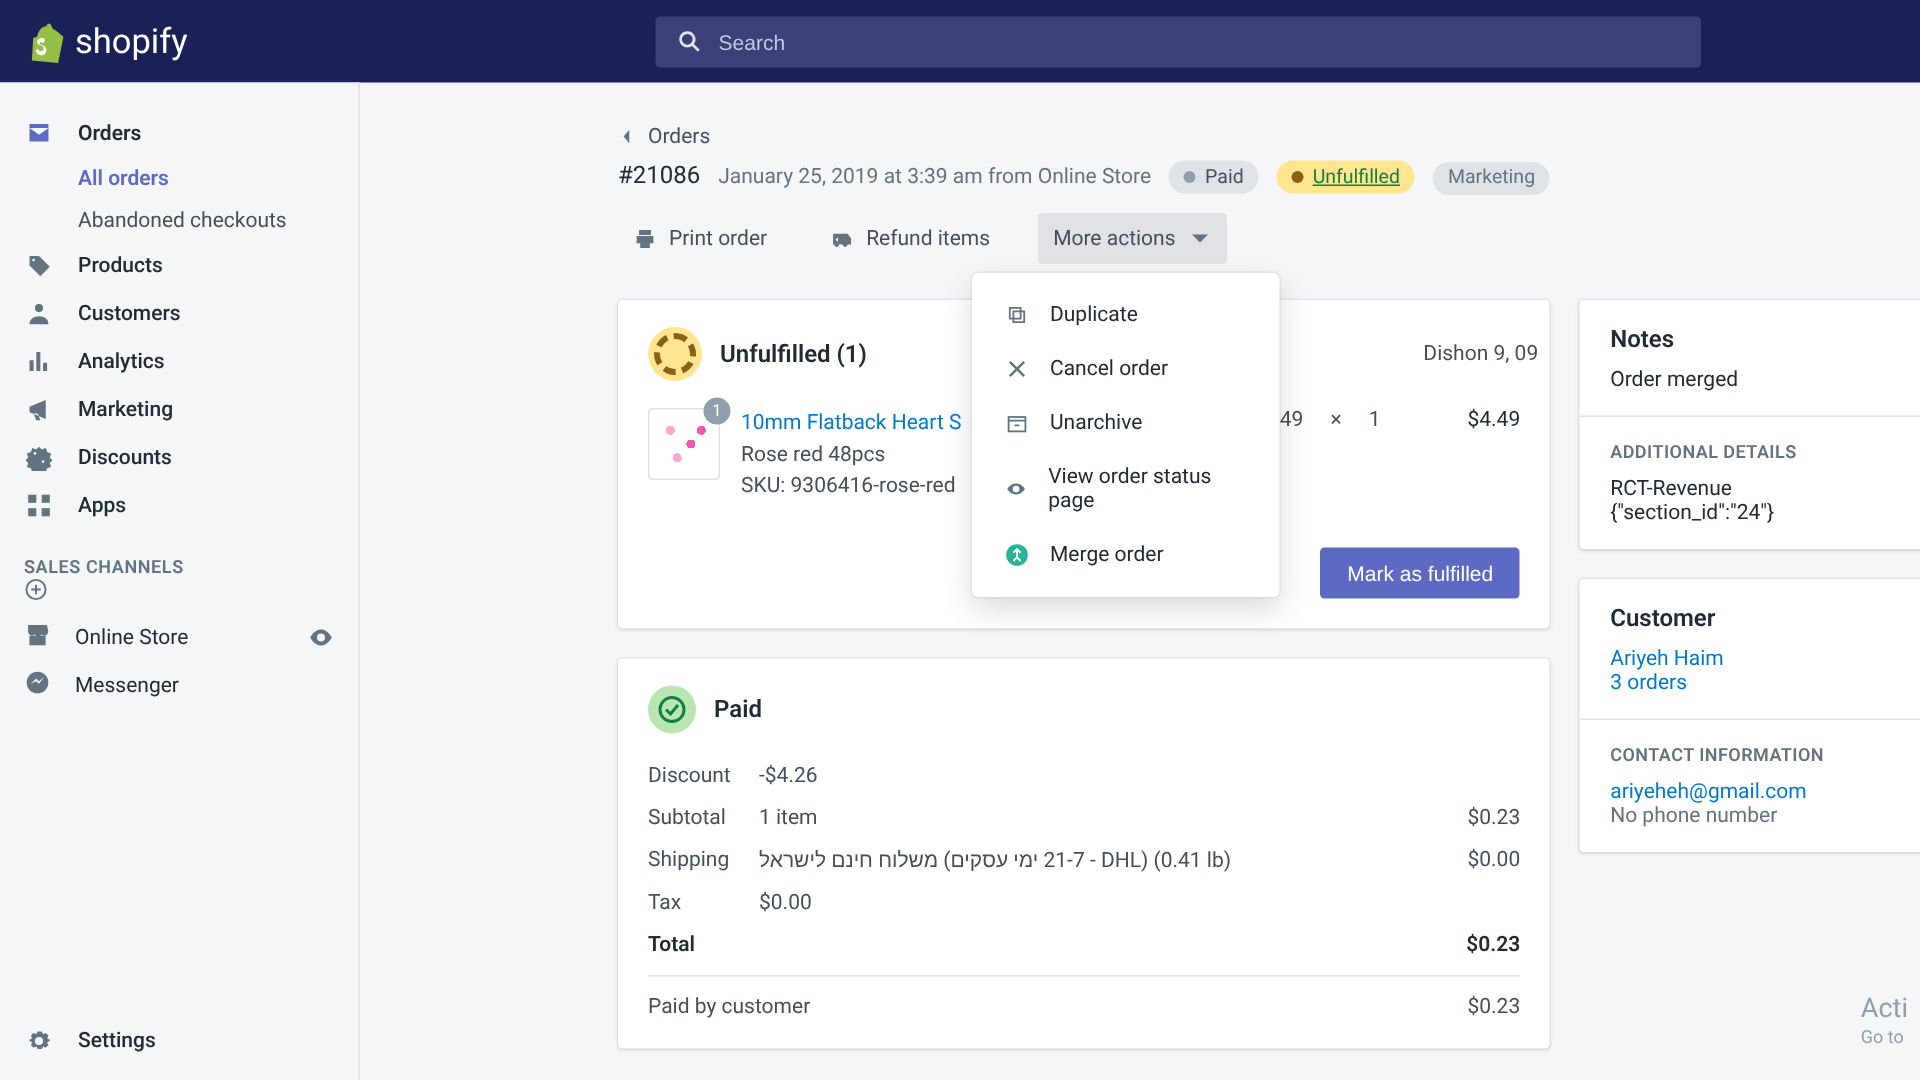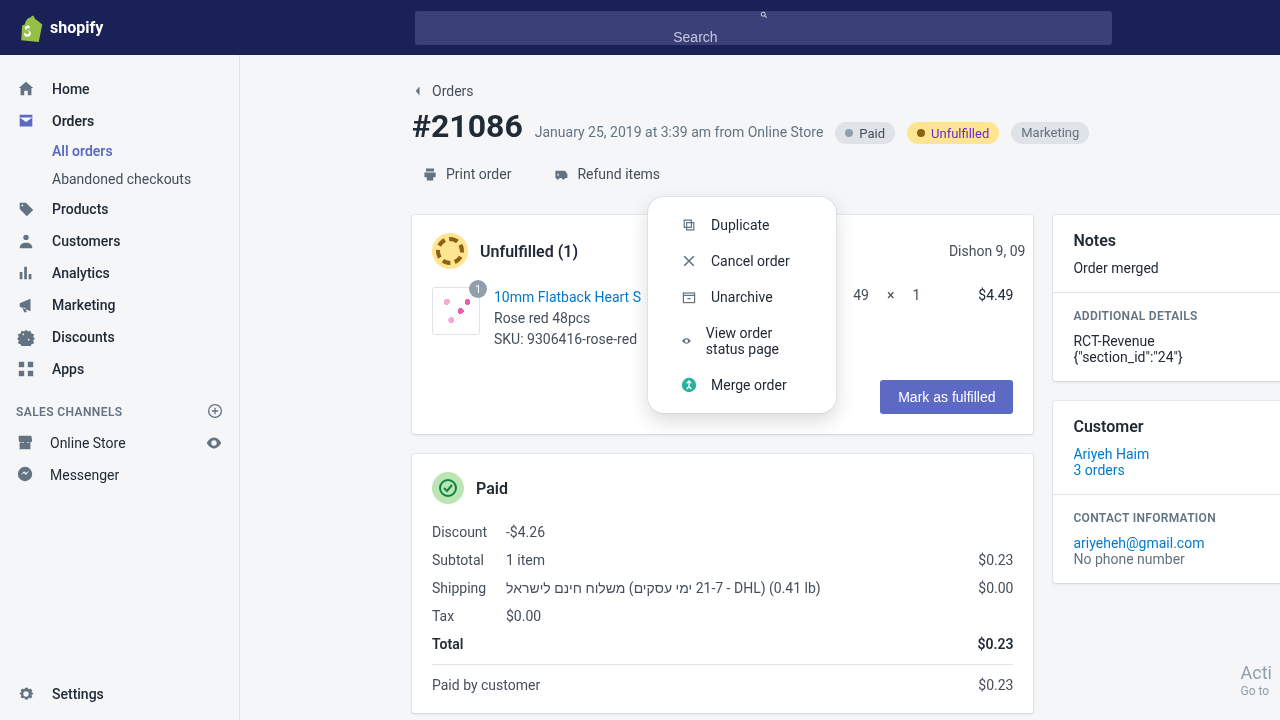--- a/index.html
+++ b/index.html
@@ -1,59 +1,59 @@
 <!DOCTYPE html>
 <html><head>
 <meta charset="utf-8">
 <style>
   * { box-sizing: border-box; margin: 0; padding: 0; }
   body { font-family: -apple-system, BlinkMacSystemFont, "Segoe UI", Roboto, sans-serif; font-size: 14px; color: #212b36; background: #f4f6f8; width: 1280px; height: 720px; overflow: hidden; }
 
   .topbar { height: 55px; background: #1a2156; display: flex; align-items: center; padding: 0 16px; gap: 16px; }
   .logo { display: flex; align-items: center; gap: 6px; }
   .logo-icon { width: 28px; height: 28px; }
-  .logo-text { font-weight: 700; font-size: 16px; color: #fff; }
+  .logo-text { font-weight: 400; font-size: 23px; color: #fff; }
   .search-wrap { flex: 1; max-width: 697px; margin-left: 296px; }
-  .search { height: 34px; background: #3b4079; border-radius: 3px; display: flex; align-items: center; padding: 0 14px; gap: 10px; flex-direction: column; }
+  .search { height: 34px; background: #3b4079; border-radius: 3px; display: flex; align-items: center; padding: 0 14px; gap: 10px; }
   .search svg { width: 18px; height: 18px; fill: #dfe3e8; }
   .search input { flex: 1; background: transparent; border: none; outline: none; color: #fff; font-size: 14px; }
   .search input::placeholder { color: #c4c8de; }
 
   .layout { display: flex; height: 665px; }
   .sidebar { width: 240px; background: #f4f6f8; border-right: 1px solid #dfe3e8; padding-top: 18px; display: flex; flex-direction: column; }
   .nav-item { display: flex; align-items: center; gap: 16px; height: 32px; padding: 0 16px; color: #212b36; cursor: pointer; }
   .nav-item .ic { width: 20px; display: flex; justify-content: center; }
   .nav-item .lbl { font-weight: 500; }
   .nav-item.active .lbl { font-weight: 600; }
   .nav-item.active .ic svg { fill: #5c6ac4; }
   .sub-item { padding: 6px 0 6px 52px; color: #454f5b; cursor: pointer; }
   .sub-item.sel { color: #5c6ac4; font-weight: 600; }
-  .side-heading { padding: 18px 16px 8px 16px; font-size: 12px; font-weight: 600; color: #637381; letter-spacing: 0.4px; display:flex; align-items:flex-end; justify-content:space-between;}
+  .side-heading { padding: 18px 16px 8px 16px; font-size: 12px; font-weight: 600; color: #637381; letter-spacing: 0.4px; display:flex; align-items:flex-start; justify-content:space-between;flex-direction:column;}
   .channel-row { display:flex; align-items:center; gap:16px; padding:0 16px; height:32px; cursor:pointer;}
   .sidebar-bottom { margin-top: auto; padding-bottom: 10px; }
 
   .main { flex: 1; overflow: hidden; padding: 28px 0 0 0; }
   .page { margin-left: 172px; width: 900px; }
   .bread { display: flex; align-items: center; gap: 8px; color: #454f5b; cursor:pointer; margin-bottom: 8px; }
   .bread svg { width: 12px; height: 12px; }
   .titleRow { display: flex; align-items: baseline; gap: 12px; flex-wrap: wrap; margin-bottom: 12px; }
-  .pageTitle { font-size: 32px; font-weight: 700; }
+  .pageTitle { font-size: 16px; font-weight: 400; }
   .subtitle { color: #637381; font-size: 14px; }
   .badge { display: inline-flex; align-items: center; gap: 6px; height: 22px; padding: 0 10px; border-radius: 11px; font-size: 13px; }
   .badge.grey { background: #dfe3e8; color: #454f5b; }
-  .badge.yellow { background: #ffe58f; color: #6d28d9; }
+  .badge.yellow { background: #ffe58f; color: #15803d; text-decoration: underline; }
   .badge.arch { background: #dfe3e8; color: #637381; }
   .dot { width: 8px; height: 8px; border-radius: 50%; }
 
   .actions { display: flex; align-items: center; gap: 22px; margin-bottom: 24px; }
   .actbtn { display: inline-flex; align-items: center; gap: 8px; height: 34px; padding: 0 10px; border-radius: 3px; color: #454f5b; cursor: pointer; }
   .actbtn.open { background: #e0e2e6; }
   .actbtn svg { width: 16px; height: 16px; fill: #637381; }
 
-  .dropdown { position: absolute; width: 188px; background: #fff; border-radius: 16px; box-shadow: 0 0 0 1px rgba(99,115,129,.1), 0 8px 20px rgba(0,0,0,.15); padding: 10px 15px; }
+  .dropdown { position: absolute; width: 205px; background: #fff; border-radius: 4px; box-shadow: 0 0 0 1px rgba(99,115,129,.1), 0 8px 20px rgba(0,0,0,.15); padding: 10px 4px; }
   .dd-item { display:flex; align-items:center; gap:14px; padding: 10px 18px; cursor:pointer; font-size:14px; color:#212b36; }
   .dd-item svg { width:16px; height:16px; fill:#637381; }
   .dd-item.merge svg { fill:#29b39a; }
 
   .card { background: #fff; border-radius: 3px; box-shadow: 0 0 0 1px rgba(63,63,68,.05), 0 1px 3px rgba(63,63,68,.15); }
   .content-row { display: flex; gap: 20px; }
   .left-col { width: 625px; display: flex; flex-direction: column; gap: 20px; }
   .right-col { width: 260px; display: flex; flex-direction: column; gap: 20px; }
 
   .unf-head { display:flex; align-items:center; padding: 18px 8px 12px 20px; gap:12px; }
@@ -107,28 +107,20 @@
       <svg viewBox="0 0 20 20">
           <path d="M8 2a6 6 0 014.9 9.5l4.3 4.3-1.4 1.4-4.3-4.3A6 6 0 118 2zm0 2a4 4 0 100 8 4 4 0 000-8z"></path>
         </svg>
       <input placeholder="Search" style="">
     </div>
   </div>
 </div>
 
 <div class="layout">
   <div class="sidebar">
-    <div class="nav-item">
-      <span class="ic">
-          <svg viewBox="0 0 20 20" width="18" height="18" fill="#637381">
-            <path d="M10 2l8 7h-2v8h-4v-5H8v5H4v-8H2z"></path>
-          </svg>
-        </span>
-      <span class="lbl">Home</span>
-    </div>
     <div class="nav-item active">
       <span class="ic">
           <svg viewBox="0 0 20 20" width="18" height="18" fill="#5c6ac4">
             <path d="M3 3h14v3H3zm0 0v13h14V6l-7 5-7-5z"></path>
           </svg>
         </span>
       <span class="lbl">Orders</span>
     </div>
     <div class="sub-item sel">All orders</div>
     <div class="sub-item">Abandoned checkouts</div>
@@ -246,20 +238,26 @@
               <path d="M5 3h10v4H5zm-2 5h14v6h-3v4H6v-4H3zM7 15h6v3H7z"></path>
             </svg>
           <span>Print order</span>
         </span>
         <span class="actbtn">
           <svg viewBox="0 0 20 20">
               <path d="M3 6h12l3 4v5h-3a2 2 0 11-4 0H8a2 2 0 11-4 0H3zM7 9l-2 2 2 2V9z"></path>
             </svg>
           <span>Refund items</span>
         </span>
+        <span class="actbtn open">
+          <span>More actions</span>
+          <svg viewBox="0 0 12 12" width="10" height="10">
+              <path d="M2 4l4 4 4-4z"></path>
+            </svg>
+        </span>
         <div class="dropdown" style="left:236px; top:40px;">
           <div class="dd-item">
               <svg viewBox="0 0 20 20">
                 <path d="M4 4h9v9H4zM7 7h9v9H7z" fill="none" stroke="#637381" stroke-width="1.5"></path>
               </svg>
               <span>Duplicate</span>
             </div>
           <div class="dd-item">
               <svg viewBox="0 0 20 20">
                 <path d="M4 4l12 12M16 4L4 16" stroke="#637381" stroke-width="2"></path>

